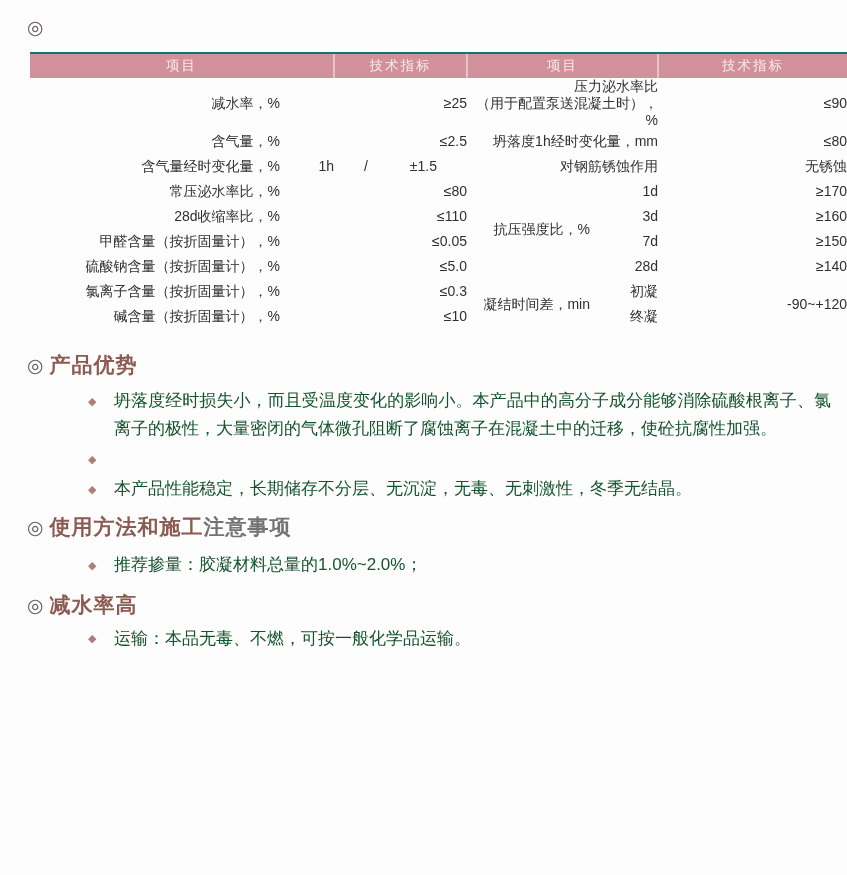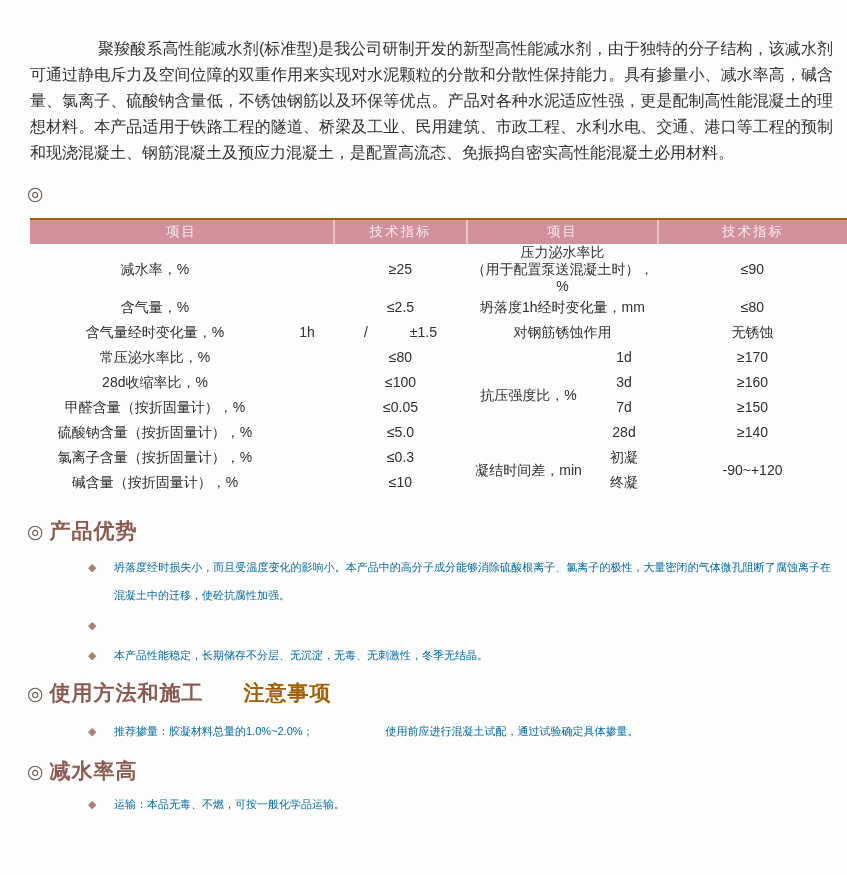--- a/index.html
+++ b/index.html
@@ -32,46 +32,46 @@
     font-weight: bold;
     color: #8b5a50;
     letter-spacing: 1px;
   }
   .section-heading .marker {
     font-size: 19px;
     font-weight: normal;
     color: #6a5a52;
     margin-right: 5px;
   }
-  .heading-tail { color: #a16207; margin-left: 40px; }
+  .heading-tail { color: #737373; }
   .h-performance { margin-top: 16px; }
   .h-advantages  { margin-top: 22px; }
   .h-usage       { margin-top: 10px; }
   .h-packaging   { margin-top: 12px; }
   
   table.spec {
     width: 817px;
     margin: 13px 0 0 30px;
     border-collapse: collapse;
     table-layout: fixed;
     font-size: 14px;
     color: #303030;
   }
   table.spec thead th {
     background: #d2909a;
-    border-top: 2px solid #a16207;
+    border-top: 2px solid #0f766e;
     color: #f7ebed;
     font-weight: normal;
     font-size: 13.5px;
     height: 25px;
     letter-spacing: 2px;
   }
   table.spec thead th + th { border-left: 2px solid #e7c3c8; }
   table.spec td {
-    text-align: center;
+    text-align: right;
     vertical-align: middle;
     height: 25px;
     line-height: 17px;
   }
   table.spec tr.tall td { height: 43px; }
   td.ritem2 { font-size: 14px; }
   td.split-val { padding: 0; }
   .split-val .inner { display: flex; justify-content: center; gap: 42px; }
   
   .bullets { margin-top: 8px; }
@@ -82,38 +82,37 @@
     margin-bottom: 2px;
   }
   .bullet .diamond {
     flex: 0 0 26px;
     color: #a9807a;
     font-size: 11px;
     line-height: 28px;
   }
   .bullet .btext {
     flex: 1;
-    font-size: 11px;
+    font-size: 17px;
     line-height: 28px;
     text-align: justify;
-    color: #0369a1;
+    color: #14532d;
   }
   .dosage-row { margin-top: 10px; }
   .dosage-row .btext { display: flex; }
   .dosage-gap { display: inline-block; width: 72px; }
   .pack-bullets { margin-top: 6px; }
   .pack-bullets .bullet .btext { line-height: 27px; }
   .pack-bullets .bullet .diamond { line-height: 27px; }
 </style>
 </head>
 <body>
 
 <div class="page">
 
-  <p class="intro">聚羧酸系高性能减水剂(标准型)是我公司研制开发的新型高性能减水剂，由于独特的分子结构，该减水剂可通过静电斥力及空间位障的双重作用来实现对水泥颗粒的分散和分散性保持能力。具有掺量小、减水率高，碱含量、氯离子、硫酸钠含量低，不锈蚀钢筋以及环保等优点。产品对各种水泥适应性强，更是配制高性能混凝土的理想材料。本产品适用于铁路工程的隧道、桥梁及工业、民用建筑、市政工程、水利水电、交通、港口等工程的预制和现浇混凝土、钢筋混凝土及预应力混凝土，是配置高流态、免振捣自密实高性能混凝土必用材料。</p>
 
   <div class="section-heading h-performance">
     <span class="marker">◎</span>
   </div>
 
   <table class="spec">
     <colgroup>
       <col style="width:250px">
         <col style="width:54px">
         <col style="width:133px">
@@ -163,21 +162,21 @@
         <td>常压泌水率比，%</td>
         <td></td>
         <td>≤80</td>
         <td rowspan="4">抗压强度比，%</td>
         <td>1d</td>
         <td>≥170</td>
       </tr>
       <tr>
         <td>28d收缩率比，%</td>
         <td></td>
-        <td>≤100</td>
+        <td>≤110</td>
         <td>3d</td>
         <td>≥160</td>
       </tr>
       <tr>
         <td>甲醛含量（按折固量计），%</td>
         <td></td>
         <td>≤0.05</td>
         <td>7d</td>
         <td>≥150</td>
       </tr>
@@ -228,21 +227,20 @@
     <span class="marker">◎</span>
     <span>使用方法和施工</span>
     <span class="heading-tail">注意事项</span>
   </div>
 
   <div class="bullet dosage-row">
     <span class="diamond">◆</span>
     <span class="btext">
         <span>推荐掺量：胶凝材料总量的1.0%~2.0%；</span>
         <span class="dosage-gap"></span>
-        <span>使用前应进行混凝土试配，通过试验确定具体掺量。</span>
       </span>
   </div>
 
   <div class="section-heading h-packaging">
     <span class="marker">◎</span>
     <span>减水率高</span>
   </div>
 
   <div class="bullets pack-bullets">
     <div class="bullet">

